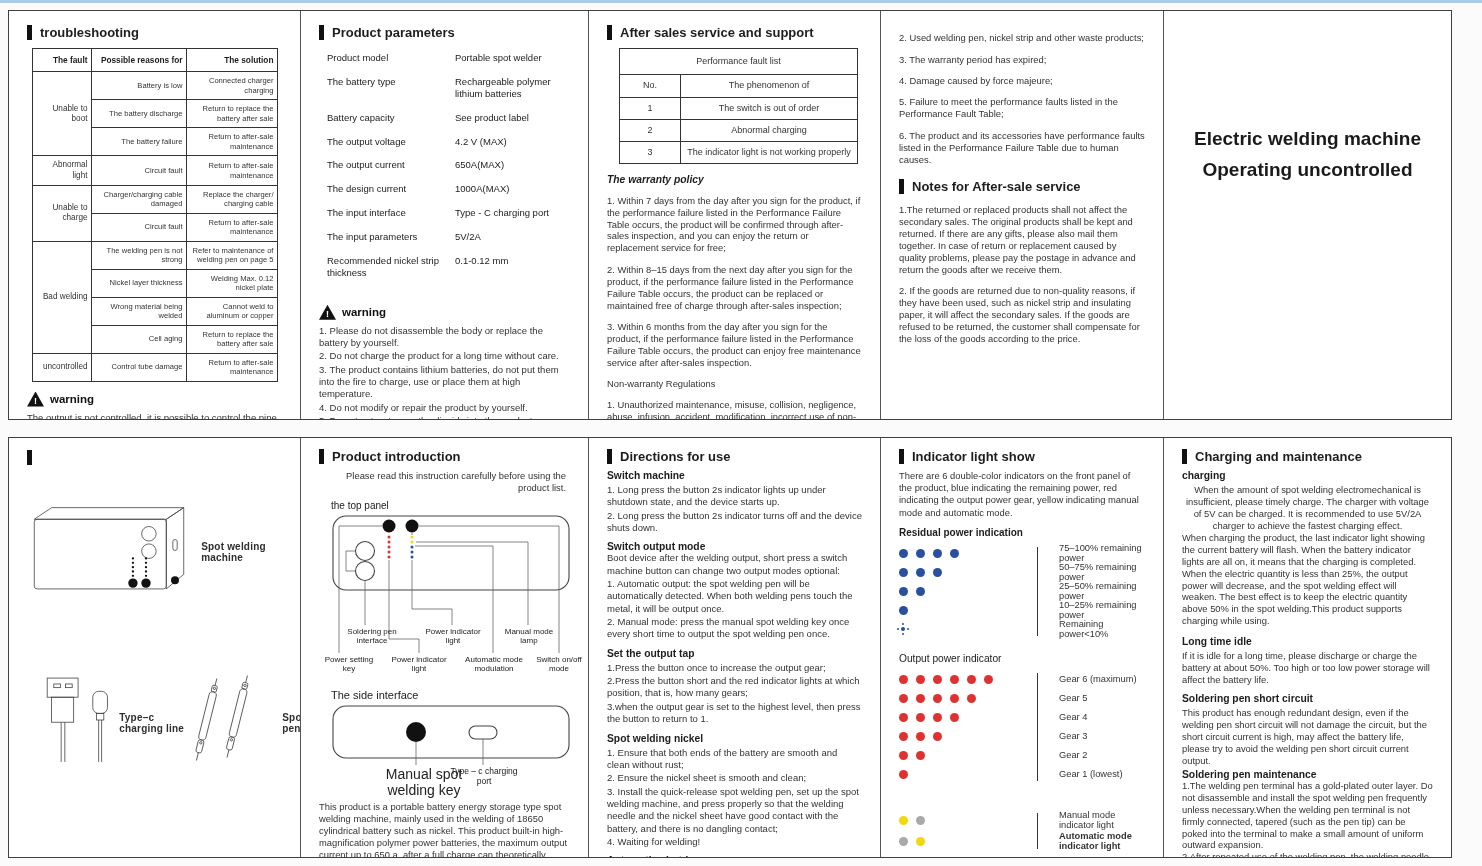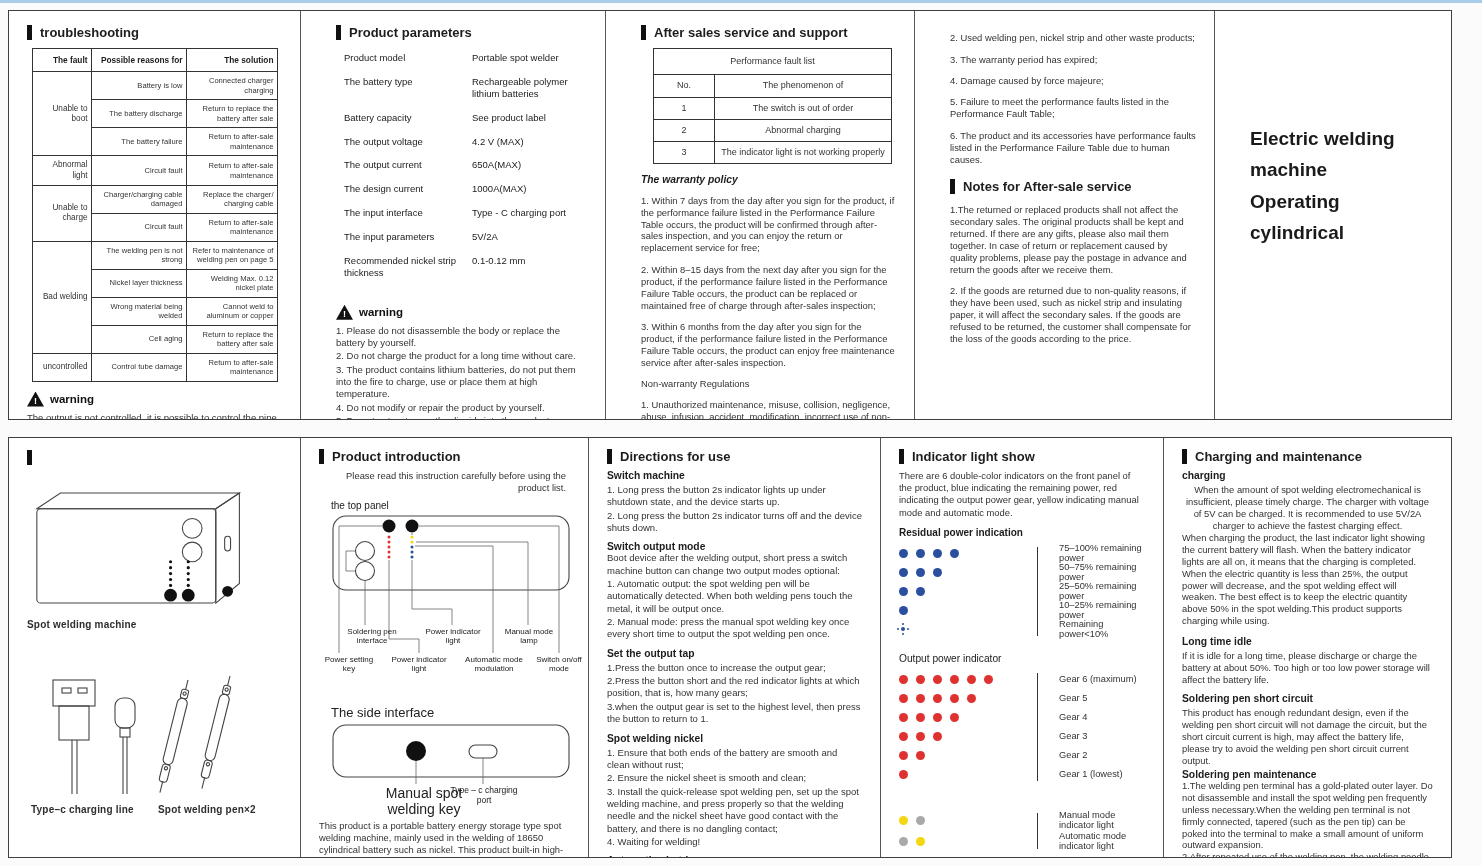--- a/index.html
+++ b/index.html
@@ -1,19 +1,19 @@
 <!DOCTYPE html>
 <html style="--blue: #2a4f9e; --red: #e03131; --yellow: #f3d710; --gray: #a9a9a9;"><head>
 <meta charset="utf-8">
 <style>
   html,body{margin:0;padding:0;background:#fbfbfb;}
   body{width:1482px;height:866px;position:relative;font-family:"Liberation Sans",sans-serif;color:#2b2b2b;overflow:hidden;}
   .top-strip{position:absolute;top:0;left:0;width:1482px;height:3px;background:#a9cce9;}
   .sheet{position:absolute;left:8px;width:1444px;background:#fff;border:1.5px solid #3f3f3f;display:grid;grid-template-columns:292px 288px 292px 283px 1fr;box-sizing:border-box;}
-  #sheet1{top:10px;height:410px;gap:17px;}
+  #sheet1{top:10px;height:410px;}
   #sheet2{top:437px;height:421px;}
   .col{padding:12px 18px;box-sizing:border-box;overflow:hidden;position:relative;}
   .col:not(:last-child){border-right:1.2px solid #555;}
   
   .sec-h{display:flex;align-items:center;gap:8px;font-size:13px;font-weight:700;color:#1d1d1d;margin:2px 0 6px 0;}
   .sec-bar{width:5px;height:15px;background:#111;flex:0 0 auto;}
   .sub-h{font-size:10.3px;font-weight:700;color:#1d1d1d;margin:7px 0 3px 0;}
   .txt{font-size:9.5px;line-height:1.3;color:#333;}
   .li{font-size:9.5px;line-height:1.3;color:#333;margin-bottom:1px;}
   
@@ -32,21 +32,21 @@
   .param-value{font-size:9.5px;color:#222;line-height:1.25;width:120px;}
   
   .fl-table{border-collapse:collapse;margin:8px 0 0 12px;}
   .fl-table td,.fl-table th{border:1px solid #333;font-size:9px;line-height:1.25;text-align:center;color:#333;padding:5px 4px;}
   .fl-table th{font-weight:400;padding:7px 4px;}
   .fl-table .no{width:52px;}.fl-table .ph{width:168px;}
   
   .cover{display:flex;flex-direction:column;align-items:center;padding-top:112px;}
   .cover div{font-size:19px;font-weight:600;color:#1a1a1a;line-height:1.65;}
   
-  .fig{display:flex;flex-direction:column;align-items:flex-start;}
+  .fig{display:flex;flex-direction:row;align-items:center;}
   .fig-cap{font-size:10px;font-weight:600;color:#2e2e2e;margin-top:6px;letter-spacing:.2px;}
   .pk-row{display:flex;justify-content:space-between;margin-top:46px;padding:0 4px;}
   svg .ln{stroke:#444;stroke-width:1.1;fill:none;}
   svg .lead{stroke:#666;stroke-width:0.8;fill:none;}
   .sv-red{fill:var(--red,#e03131);} .sv-blue{fill:var(--blue,#2a4f9e);} .sv-yellow{fill:var(--yellow,#f3d710);}
   
   .diagram{position:relative;width:258px;height:176px;margin:2px 0 0 0;}
   .diagram svg{position:absolute;top:0;left:0;}
   .dlabel{position:absolute;font-size:8px;line-height:1.12;text-align:center;color:#222;}
   .side-diagram{position:relative;width:258px;height:96px;}
@@ -248,21 +248,21 @@
     <div class="sec-h" style="margin-top:14px;">
       <span class="sec-bar"></span>
       <span>Notes for After-sale service</span>
     </div>
     <p class="txt-sm">1.The returned or replaced products shall not affect the secondary sales. The original products shall be kept and returned. If there are any gifts, please also mail them together. In case of return or replacement caused by quality problems, please pay the postage in advance and return the goods after we receive them.</p>
     <p class="txt-sm">2. If the goods are returned due to non-quality reasons, if they have been used, such as nickel strip and insulating paper, it will affect the secondary sales. If the goods are refused to be returned, the customer shall compensate for the loss of the goods according to the price.</p>
   </div>
 
   <div class="col cover">
     <div>Electric welding machine</div>
-    <div>Operating cylindrical</div>
+    <div>Operating uncontrolled</div>
   </div>
 </div>
 
 <div class="sheet" id="sheet2">
 
   <div class="col">
     <span class="sec-bar" style="display:inline-block;"></span>
     <div class="fig" style="margin-top:16px;">
       <svg width="236" height="128" viewBox="0 0 240 130">
         <path class="ln" d="M10,24 L34,8 L216,8 L192,24 Z"></path>
@@ -367,21 +367,21 @@
         <path class="lead" d="M100,13 L240,13 L240,140"></path>
       </svg>
       <span class="dlabel" style="left:14px;top:115px;width:78px;">Soldering pen interface</span>
       <span class="dlabel" style="left:99px;top:115px;width:70px;">Power indicator light</span>
       <span class="dlabel" style="left:176px;top:115px;width:68px;">Manual mode lamp</span>
       <span class="dlabel" style="left:0px;top:143px;width:60px;">Power setting key</span>
       <span class="dlabel" style="left:66px;top:143px;width:68px;">Power indicator light</span>
       <span class="dlabel" style="left:138px;top:143px;width:74px;">Automatic mode modulation</span>
       <span class="dlabel" style="left:214px;top:143px;width:52px;">Switch on/off mode</span>
     </div>
-    <div class="panel-label" style="font-size:13px;margin:16px 0 2px 12px;">The side interface</div>
+    <div class="panel-label" style="font-size:11px;margin:0 0 2px 12px;">The side interface</div>
     <div class="side-diagram">
       <svg width="258" height="64" viewBox="0 0 258 64" style="position:absolute;top:0;left:0;">
         <rect class="ln" x="14" y="3" width="236" height="52" rx="13"></rect>
         <circle cx="97" cy="29" r="10" fill="#111"></circle>
         <rect class="ln" x="150" y="23" width="28" height="13" rx="6.5"></rect>
         <path class="lead" d="M97,39 L97,62"></path>
         <path class="lead" d="M164,36 L164,62"></path>
       </svg>
       <span class="dlabel" style="left:58px;top:64px;width:78px;font-size:14px;margin-left:8px;">Manual spot welding key</span>
       <span class="dlabel" style="left:128px;top:64px;width:74px;font-size:8.5px;">Type – c charging port</span>
@@ -517,21 +517,21 @@
     </div>
     <div class="ind-group" style="margin-top:26px;">
       <div class="ind-sep"></div>
       <div class="ind-row" style="height:21px;">
         <span class="dots">
             <span class="dot yellow"></span>
             <span class="dot gray"></span>
           </span>
         <span class="ind-label">Manual mode indicator light</span>
       </div>
-      <div class="ind-row" style="height:21px;">
+      <div class="ind-row" style="height:21px;font-weight:bold;">
         <span class="dots">
             <span class="dot gray"></span>
             <span class="dot yellow"></span>
           </span>
         <span class="ind-label">Automatic mode indicator light</span>
       </div>
     </div>
   </div>
 
   <div class="col" style="padding-top:9px;">

